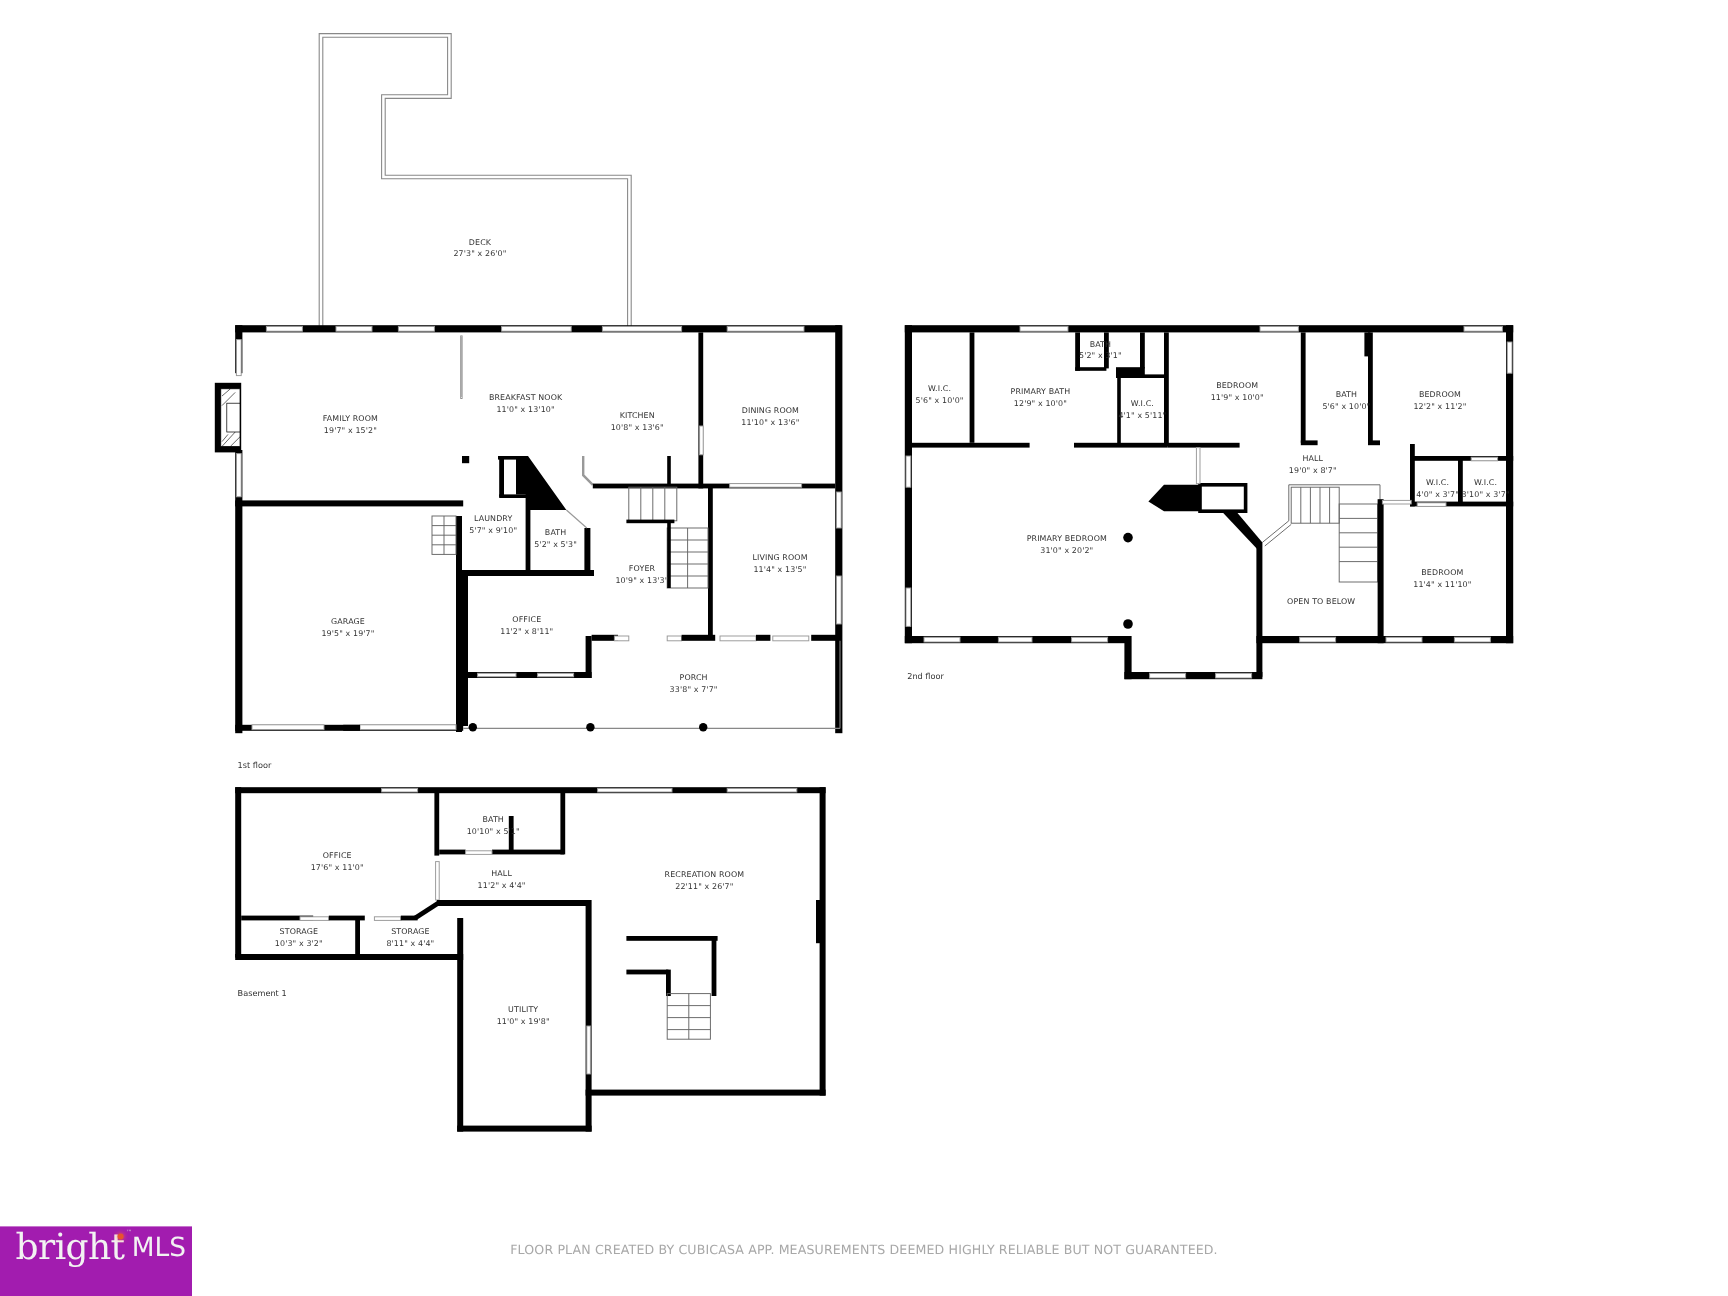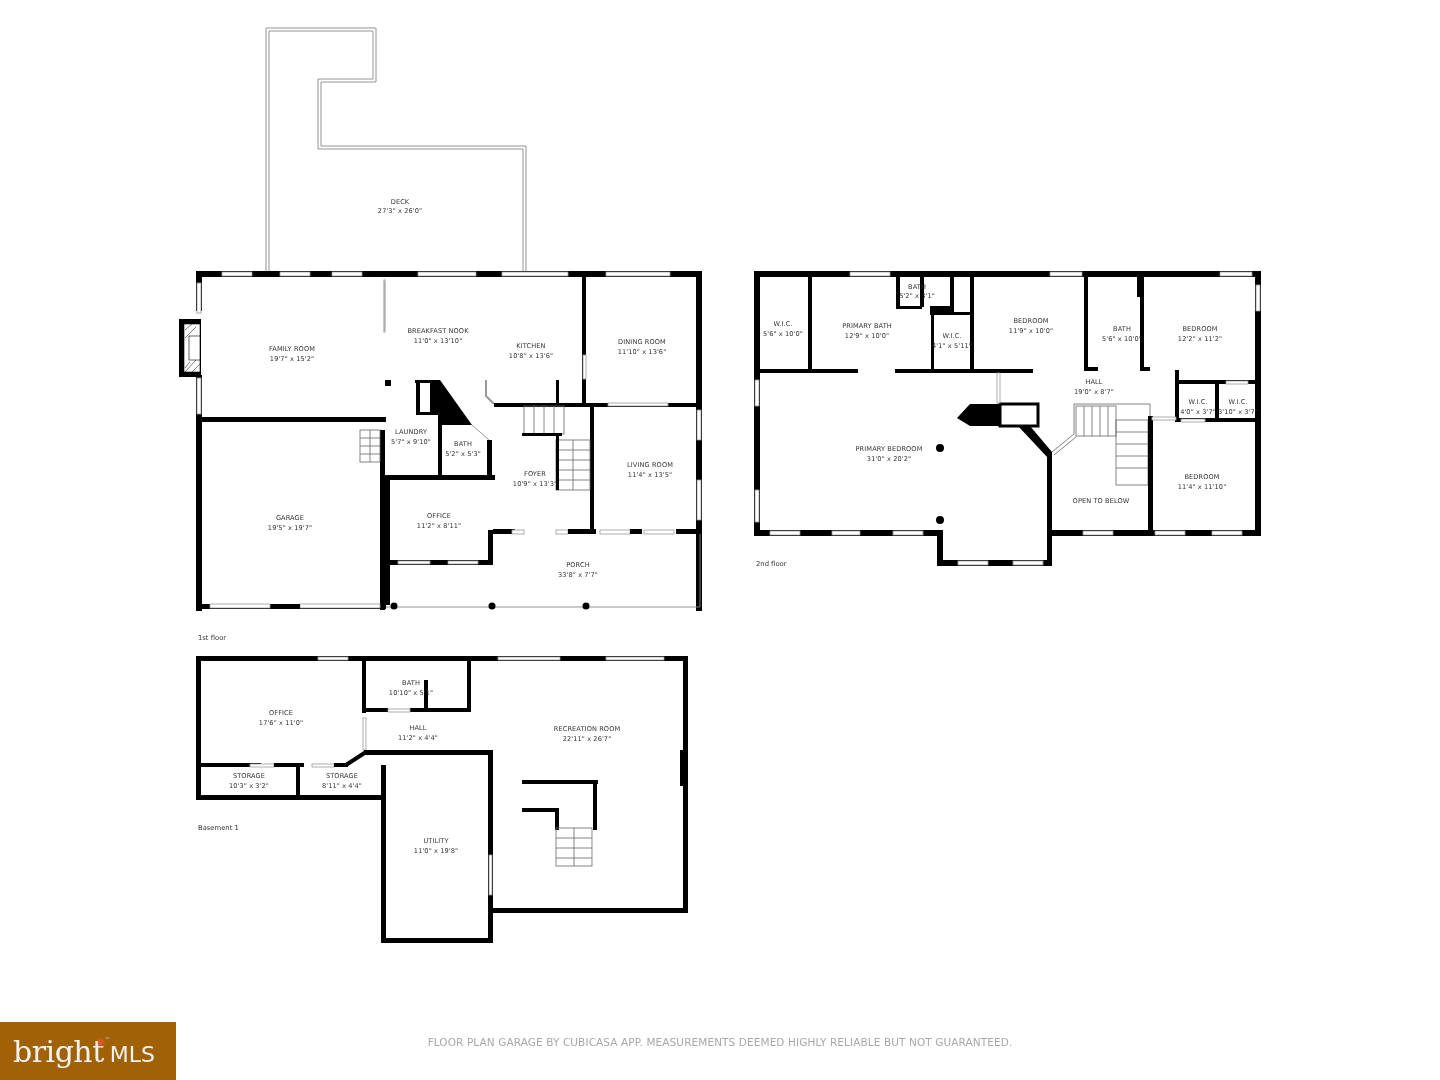--- a/index.html
+++ b/index.html
@@ -7,22 +7,22 @@
          font-family:"DejaVu Sans", sans-serif; }
   svg.plan { position:absolute; left:0; top:0; }
   .wall { fill:#000; }
   .lbl { font-family:"DejaVu Sans", sans-serif; font-size:6.6px; fill:#333; text-anchor:middle; letter-spacing:0.1px; }
   .floor-lbl { font-family:"DejaVu Sans", sans-serif; font-size:6.8px; fill:#333; }
   .win { fill:#fff; stroke:#999; stroke-width:0.8; }
   .thin { fill:none; stroke:#888; stroke-width:0.9; }
   .stair { fill:none; stroke:#666; stroke-width:0.8; }
   .footer { position:absolute; left:0; width:1440px; top:1036px; text-align:center;
             font-family:"DejaVu Sans", sans-serif; font-size:10.5px; color:#a8a8a8; letter-spacing:0.1px; }
-  .logo { position:absolute; left:0; top:1022px; width:176px; height:58px; background:#a16207;
-          display:flex; align-items:center; }
+  .logo { position:absolute; left:0; top:1022px; width:160px; height:58px; background:#a21caf;
+          display:flex; }
   .logo-bright { font-family:"DejaVu Serif", serif; font-size:30px; color:#f2f2f2; margin-left:13px; letter-spacing:-0.5px; position:relative; }
   .logo-dot { position:absolute; width:5px; height:5px; background:#e8542c; border-radius:50%; top:6px; right:1px; box-shadow:0 0 4px #ff6a3d; }
   .logo-mls { font-family:"DejaVu Sans", sans-serif; font-size:22px; color:#f2f2f2; margin-left:6px; margin-top:6px; }
   .logo-tm { position:absolute; font-size:5px; color:#ddd; top:2px; right:-6px; }
 </style>
 </head>
 <body>
 
 <svg class="plan" width="1440" height="1080" viewBox="0 0 1440 1080" xmlns="http://www.w3.org/2000/svg">
 
@@ -313,21 +313,21 @@
     <text class="lbl" x="249" y="778">STORAGE</text>
     <text class="lbl" x="249" y="788">10'3" x 3'2"</text>
     <text class="lbl" x="342" y="778">STORAGE</text>
     <text class="lbl" x="342" y="788">8'11" x 4'4"</text>
     <text class="lbl" x="436" y="843">UTILITY</text>
     <text class="lbl" x="436" y="853">11'0" x 19'8"</text>
     <text class="floor-lbl" x="198" y="830">Basement 1</text>
   </g>
 </svg>
 
-<div class="footer">FLOOR PLAN GARAGE BY CUBICASA APP. MEASUREMENTS DEEMED HIGHLY RELIABLE BUT NOT GUARANTEED.</div>
+<div class="footer">FLOOR PLAN CREATED BY CUBICASA APP. MEASUREMENTS DEEMED HIGHLY RELIABLE BUT NOT GUARANTEED.</div>
 
 <div class="logo">
   <span class="logo-bright">
     <span>bright</span>
     <span class="logo-dot"></span>
     <span class="logo-tm">™</span>
   </span>
   <span class="logo-mls">MLS</span>
 </div>
 

